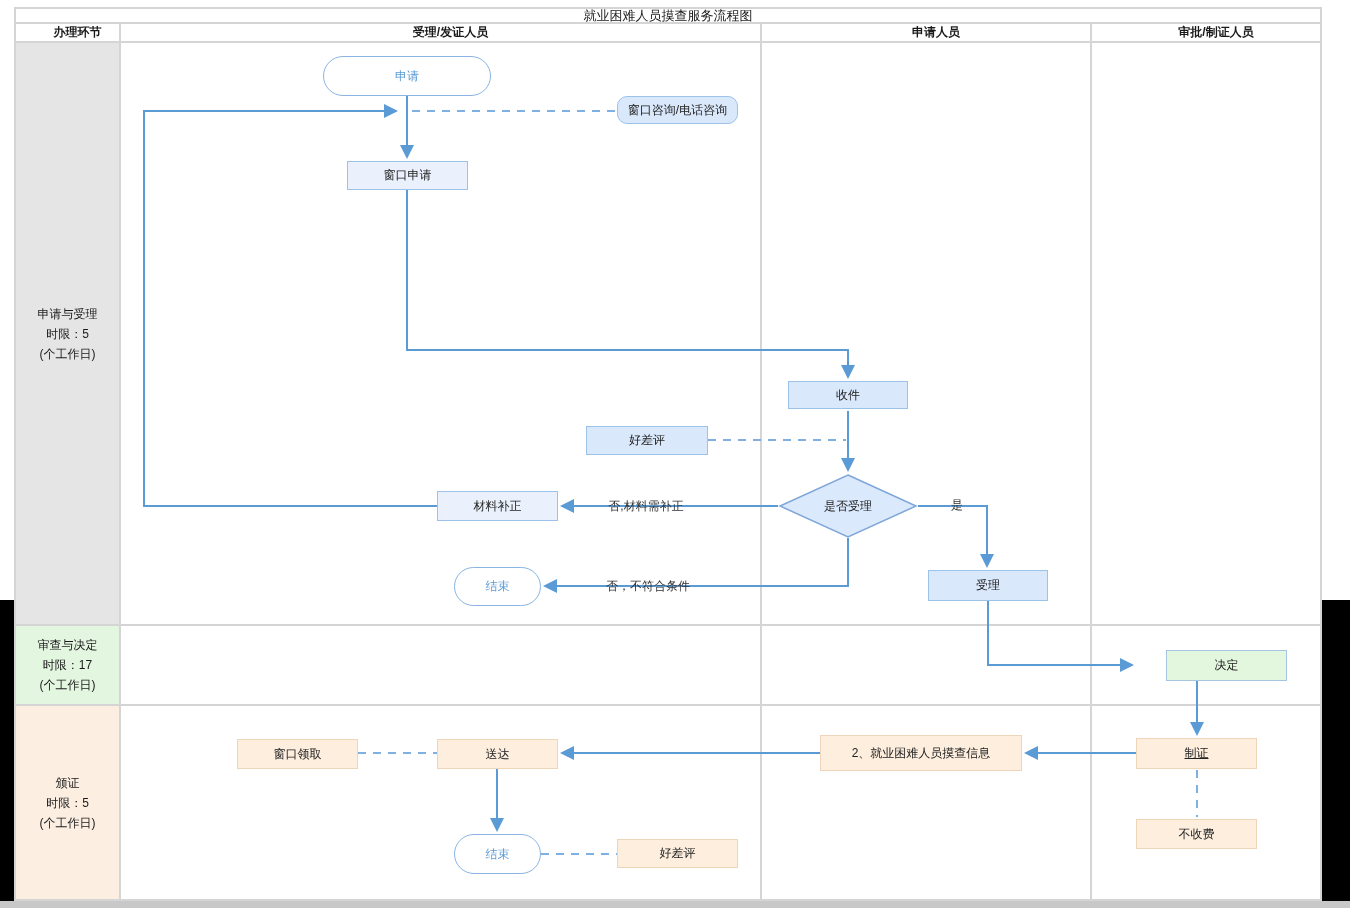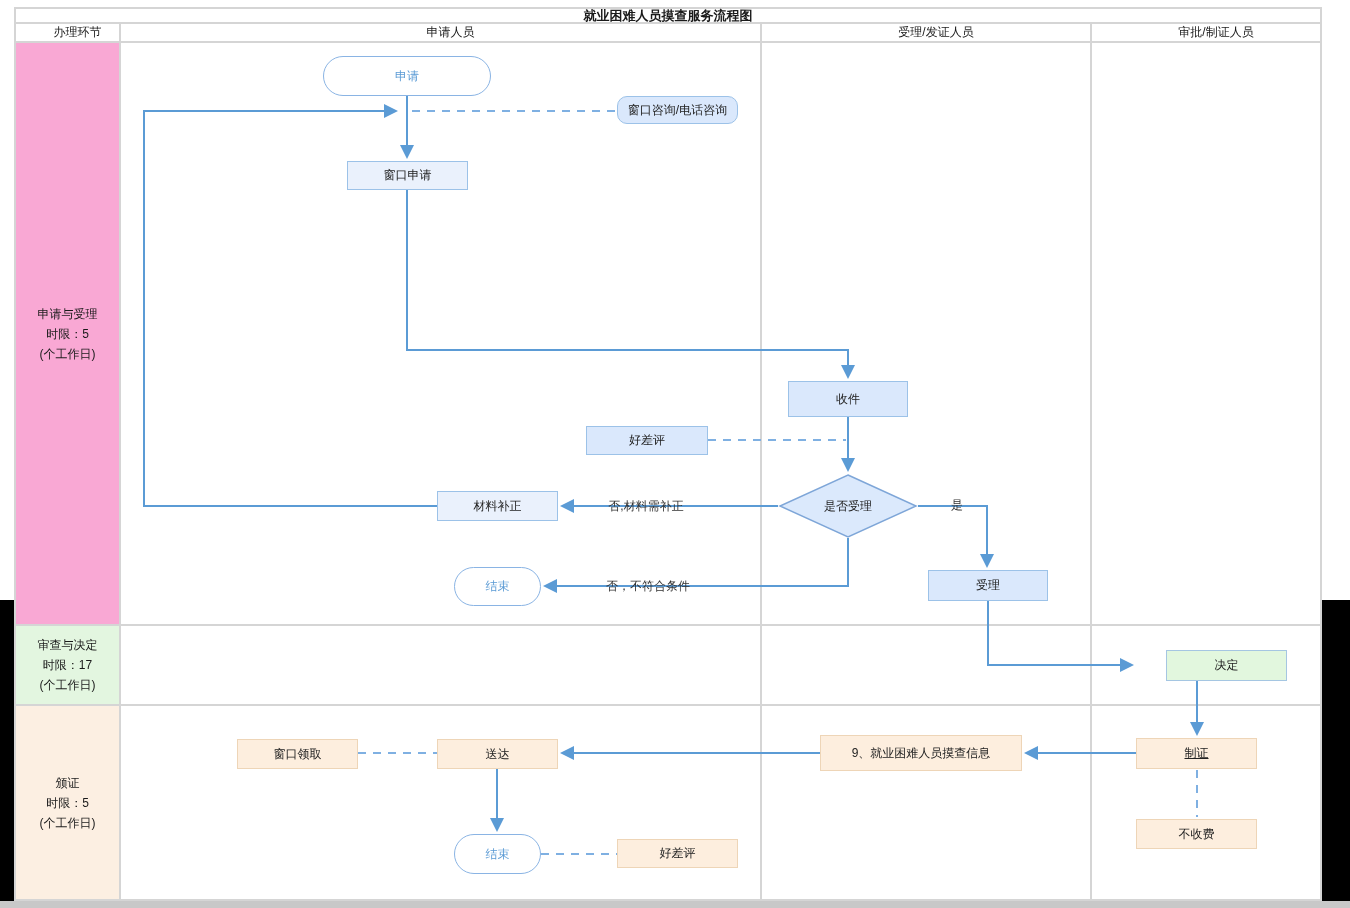--- a/index.html
+++ b/index.html
@@ -19,24 +19,24 @@
            border:2px solid #d5d5d5;
            display:grid;
            grid-template-columns:105px 641px 330px 228px;
            grid-template-rows:15px 19px 583px 80px 193px;
            background:#fff; }
   .cell { border-right:2px solid #d5d5d5; border-bottom:2px solid #d5d5d5;
           display:flex; align-items:center; justify-content:center;
           font-size:12px; color:#1a1a1a; }
   .cell.no-r { border-right:none; }
   .cell.no-b { border-bottom:none; }
-  .title-cell { grid-column:1 / -1; font-weight:bold; font-size:13px; line-height:15px; border-right:none; }
-  .head-cell  { font-weight:normal;padding-left:20px; }
+  .title-cell { grid-column:1 / -1; font-weight:normal; font-size:13px; line-height:15px; border-right:none; }
+  .head-cell  { font-weight:bold;padding-left:20px; }
   .lane-label { text-align:center; white-space:pre-line; line-height:20px; }
-  .lane-blue   { background:#f9a8d4; }
+  .lane-blue   { background:#e5e5e5; }
   .lane-green  { background:#e3f6e0; }
   .lane-orange { background:#fcefe2; }
 
   
   svg.wires { position:absolute; left:0; top:0; width:1350px; height:908px; z-index:2; pointer-events:none; }
   .node { position:absolute; z-index:3; display:flex; align-items:center; justify-content:center;
           font-size:12px; color:#222;text-align:right; }
   .box-blue   { background:#dae8fc; border:1px solid #9cc2e8; }
   .box-blue-l { background:#eaf1fc; border:1px solid #9cc2e8; }
   .box-green  { background:#e2f7de; border:1px solid #a5c6e2;margin-left:30px; }
@@ -45,21 +45,21 @@
   .diamond-wrap { background:transparent; }
   .diamond-wrap svg { position:absolute; left:0; top:0; }
   .diamond-wrap .dlabel { position:relative; z-index:1; }
   .edge-label { position:absolute; z-index:4; font-size:12px; color:#333;
                 width:130px; text-align:center; }
 
   
   #n-start       { left:323px; top:56px;  width:168px; height:40px; }
   #n-consult     { left:617px; top:96px;  width:121px; height:28px;border-radius:10px; }
   #n-winapply    { left:347px; top:161px; width:121px; height:29px; }
-  #n-receive     { left:788px; top:381px; width:120px; height:36px; }
+  #n-receive     { left:788px; top:381px; width:120px; height:28px; }
   #n-review1     { left:586px; top:426px; width:122px; height:29px; }
   #n-decision    { left:778px; top:474px; width:140px; height:64px; }
   #n-supplement  { left:437px; top:491px; width:121px; height:30px; }
   #n-end1        { left:454px; top:567px; width:87px;  height:39px; }
   #n-accept      { left:928px; top:570px; width:120px; height:31px; }
   #n-decide      { left:1136px; top:650px; width:121px; height:31px; }
   #n-makecert    { left:1136px; top:738px; width:121px; height:31px;text-decoration:underline; }
   #n-info        { left:820px; top:735px; width:202px; height:36px; }
   #n-deliver     { left:437px; top:739px; width:121px; height:30px; }
   #n-pickup      { left:237px; top:739px; width:121px; height:30px; }
@@ -73,22 +73,22 @@
 </style>
 </head>
 <body>
 
 <div class="page">
 
   <div class="table">
     <div class="cell title-cell">就业困难人员摸查服务流程图</div>
 
     <div class="cell head-cell">办理环节</div>
+    <div class="cell head-cell">受理/发证人员</div>
     <div class="cell head-cell">申请人员</div>
-    <div class="cell head-cell">受理/发证人员</div>
     <div class="cell head-cell no-r">审批/制证人员</div>
 
     <div class="cell lane-label lane-blue">申请与受理
 时限：5
 (个工作日)</div>
     <div class="cell"></div>
     <div class="cell"></div>
     <div class="cell no-r"></div>
 
     <div class="cell lane-label lane-green">审查与决定
@@ -146,21 +146,21 @@
       <polygon points="70,1 138,32 70,63 2,32" fill="#dbe9fc" stroke="#7ea6d8" stroke-width="1.5"></polygon>
     </svg>
     <span class="dlabel">是否受理</span>
   </div>
 
   <div class="node box-blue-l" id="n-supplement">材料补正</div>
   <div class="node pill" id="n-end1">结束</div>
   <div class="node box-blue" id="n-accept">受理</div>
   <div class="node box-green" id="n-decide">决定</div>
   <div class="node box-orange" id="n-makecert">制证</div>
-  <div class="node box-orange" id="n-info">9、就业困难人员摸查信息</div>
+  <div class="node box-orange" id="n-info">2、就业困难人员摸查信息</div>
   <div class="node box-orange" id="n-deliver">送达</div>
   <div class="node box-orange" id="n-pickup">窗口领取</div>
   <div class="node pill" id="n-end2">结束</div>
   <div class="node box-orange" id="n-review2">好差评</div>
   <div class="node box-orange" id="n-nofee">不收费</div>
 
   <span class="edge-label" id="el-no-supp">否,材料需补正</span>
   <span class="edge-label" id="el-yes">是</span>
   <span class="edge-label" id="el-no-rej">否，不符合条件</span>
 

